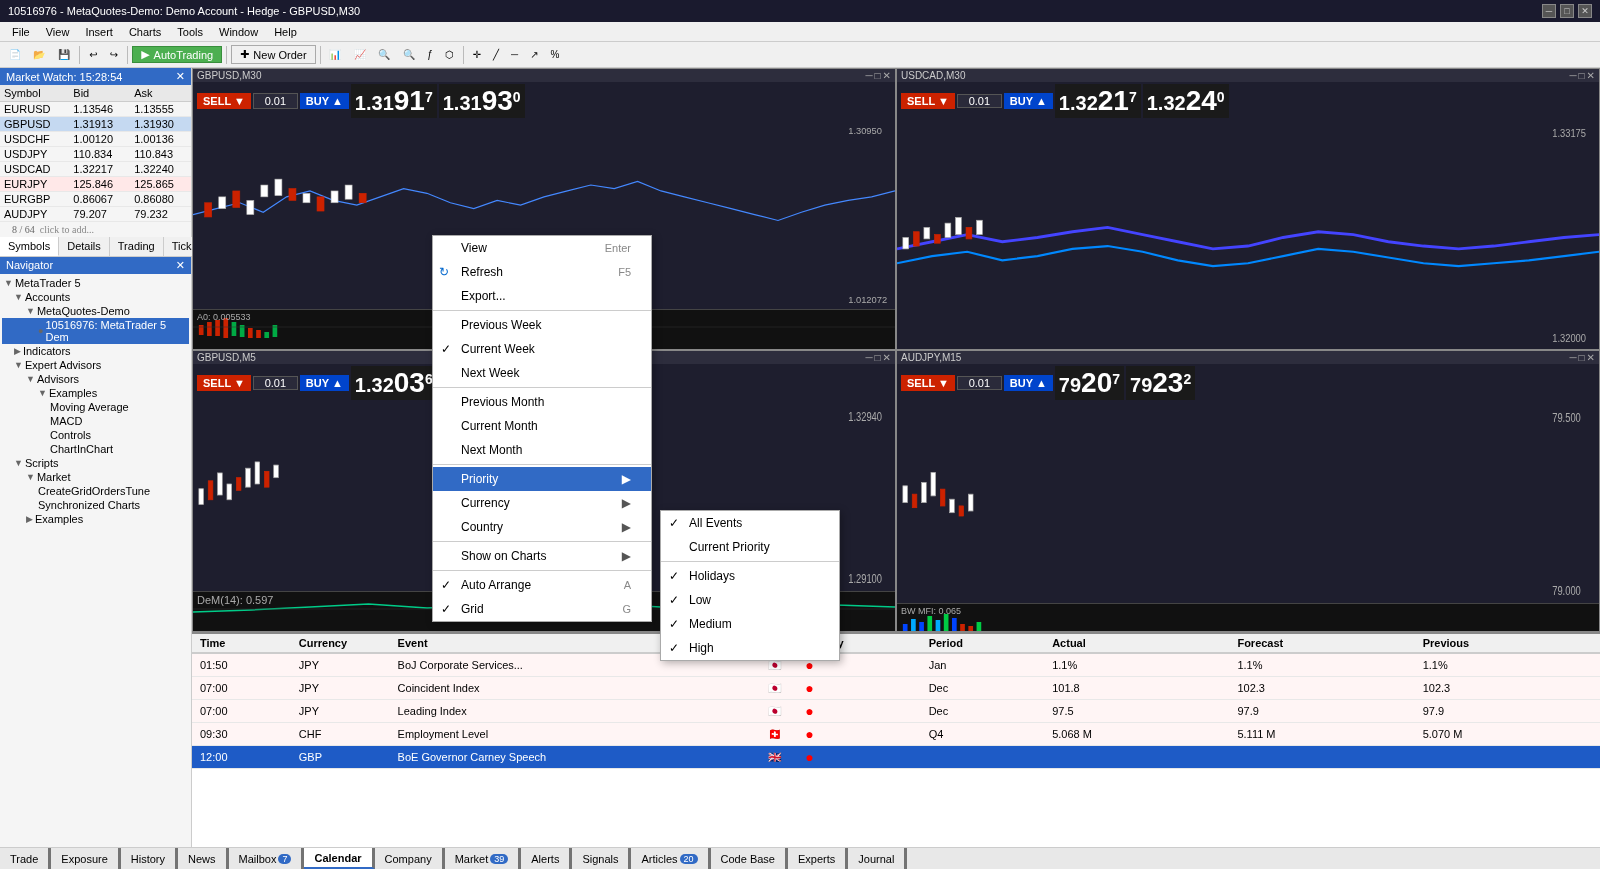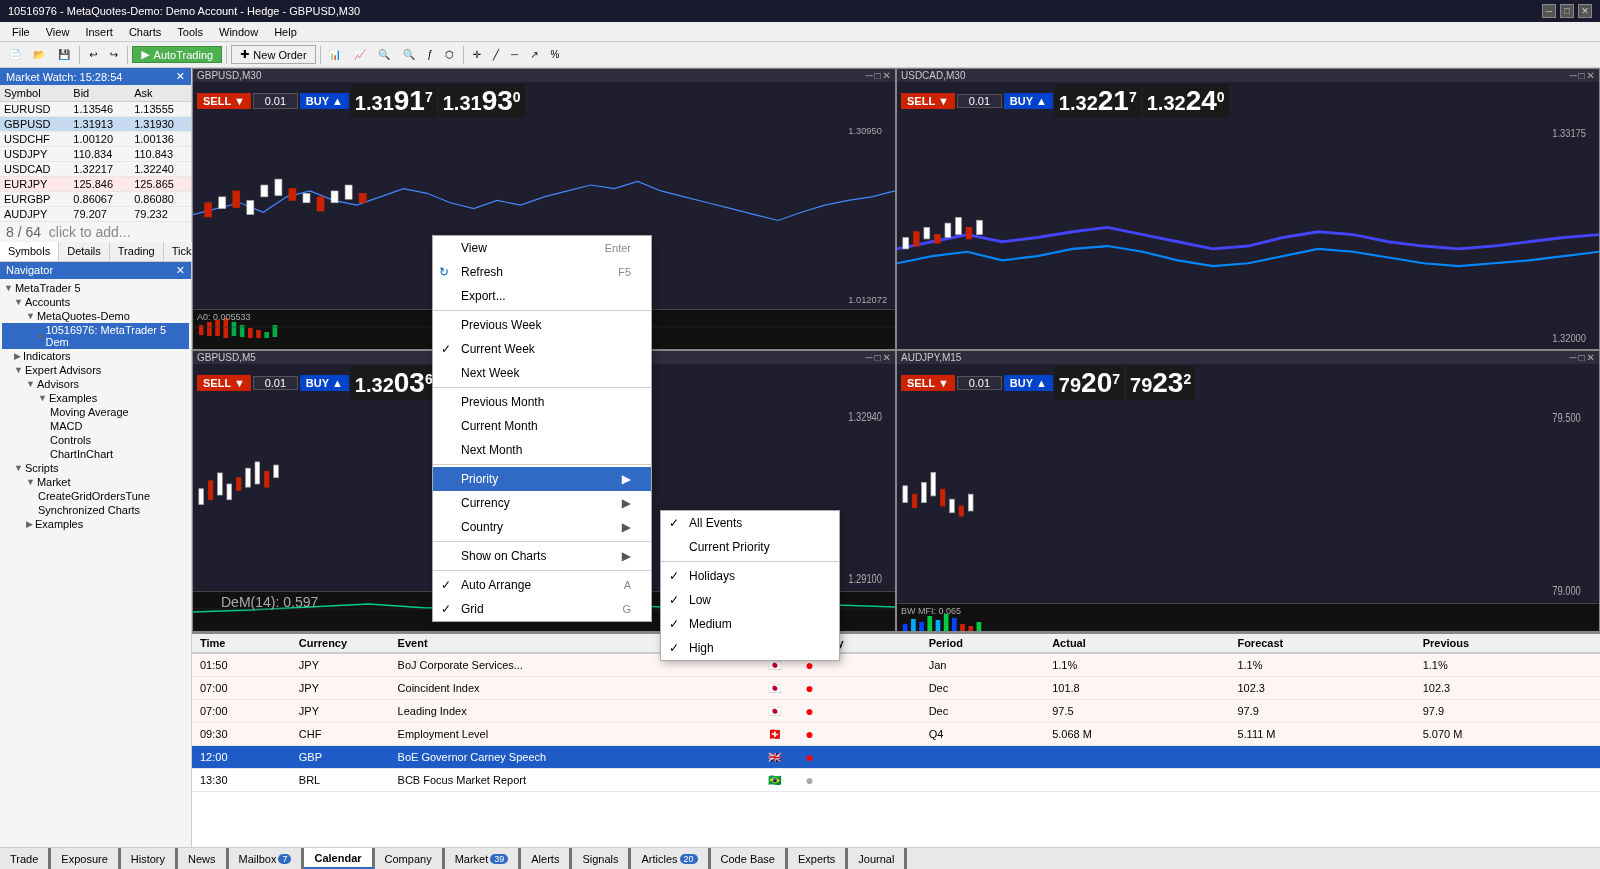--- a/index.html
+++ b/index.html
@@ -29,21 +29,21 @@
     #market-watch { flex: 0 0 auto; }
     #mw-header { background: #316ac5; color: #fff; padding: 2px 6px; font-size: 11px; display: flex; justify-content: space-between; align-items: center; }
     #mw-table { width: 100%; border-collapse: collapse; font-size: 11px; }
     #mw-table th { background: #e8e8e8; padding: 2px 4px; text-align: left; border-bottom: 1px solid #ccc; font-weight: normal; }
     #mw-table td { padding: 1px 4px; border-bottom: 1px solid #e8e8e8; }
     .mw-symbol { color: #000; font-weight: normal; }
     .mw-bid { color: #000; }
     .mw-ask { color: #000; }
     .mw-row-selected { background: #c5d9f1; }
     .mw-row-red { background: #ffe8e8; }
-    #mw-footer { padding: 2px 6px; font-size: 14px; color: #666; }
+    #mw-footer { padding: 2px 12px; font-size: 10px; color: #666; font-family: Liberation Serif, serif; }
     #mw-tabs { display: flex; border-bottom: 1px solid #ccc; }
     .mw-tab { padding: 3px 8px; cursor: pointer; font-size: 11px; border-right: 1px solid #ccc; background: #f0f0f0; }
     .mw-tab.active { background: #fff; border-bottom: 1px solid #fff; }
 
     #navigator { flex: 1; overflow: hidden; }
     #nav-header { background: #316ac5; color: #fff; padding: 2px 6px; font-size: 11px; display: flex; justify-content: space-between; }
     #nav-tree { font-size: 11px; overflow-y: auto; height: 100%; padding: 2px; }
     .nav-item { padding: 1px 2px; cursor: pointer; display: flex; align-items: center; gap: 2px; }
     .nav-item.selected { background: #316ac5; color: #fff; }
     .nav-indent-1 { padding-left: 12px; }
@@ -428,21 +428,21 @@
               <rect x="45" y="42" width="4" height="12" fill="#fff" stroke="#aaa" stroke-width="0.5"></rect>
               <rect x="53" y="38" width="4" height="14" fill="#fff" stroke="#aaa" stroke-width="0.5"></rect>
               <rect x="61" y="44" width="4" height="10" fill="#cc2200" stroke="#cc2200" stroke-width="0.5"></rect>
               <rect x="69" y="40" width="4" height="8" fill="#fff" stroke="#aaa" stroke-width="0.5"></rect>
             </g>
             <text x="560" y="12" fill="#aaa" font-size="8">1.32940</text>
             <text x="560" y="115" fill="#aaa" font-size="8">1.29100</text>
           </svg>
         </div>
         <div style="background:#111;height:40px;border-top:1px solid #444;position:relative;overflow:hidden;">
-          <span style="color:#aaa;font-size:14px;position:absolute;top:2px;left:4px;margin-left:24px;">DeM(14): 0.597</span>
+          <span style="color:#aaa;font-size:11px;position:absolute;top:2px;left:4px;">DeM(14): 0.597</span>
           <svg width="100%" height="35" viewBox="0 0 600 35" preserveAspectRatio="none">
             <rect width="600" height="35" fill="#111"></rect>
             <polyline points="0,20 50,18 100,15 150,12 200,16 250,14 300,10 350,12 400,15 450,18 500,16 550,13 600,15" stroke="#00cc88" fill="none" stroke-width="1.5"></polyline>
             <line x1="0" y1="17" x2="600" y2="17" stroke="#333" stroke-width="0.5"></line>
           </svg>
         </div>
       </div>
 
       <div class="chart-window" style="border:1px solid #888;background:#1a1a2e;display:flex;flex-direction:column;position:relative;">
         <div class="chart-title-bar" style="background:#2d2d3d;color:#ccc;font-size:10px;padding:1px 4px;display:flex;justify-content:space-between;">
@@ -563,31 +563,20 @@
     <td>12:00</td>
     <td>GBP</td>
     <td>BoE Governor Carney Speech</td>
     <td>🇬🇧</td>
     <td><span style="color:red;font-size:14px;">●</span></td>
     <td></td>
     <td></td>
     <td></td>
     <td></td>
   </tr>
-              <tr>
-    <td>13:30</td>
-    <td>BRL</td>
-    <td>BCB Focus Market Report</td>
-    <td>🇧🇷</td>
-    <td><span style="color:#aaa;font-size:14px;">●</span></td>
-    <td></td>
-    <td></td>
-    <td></td>
-    <td></td>
-  </tr>
             </tbody>
         </table>
       </div>
     </div>
 
   </div>
 </div>
 
 <div id="bottom-tabs">
   <div class="bottom-tab">Trade</div>

